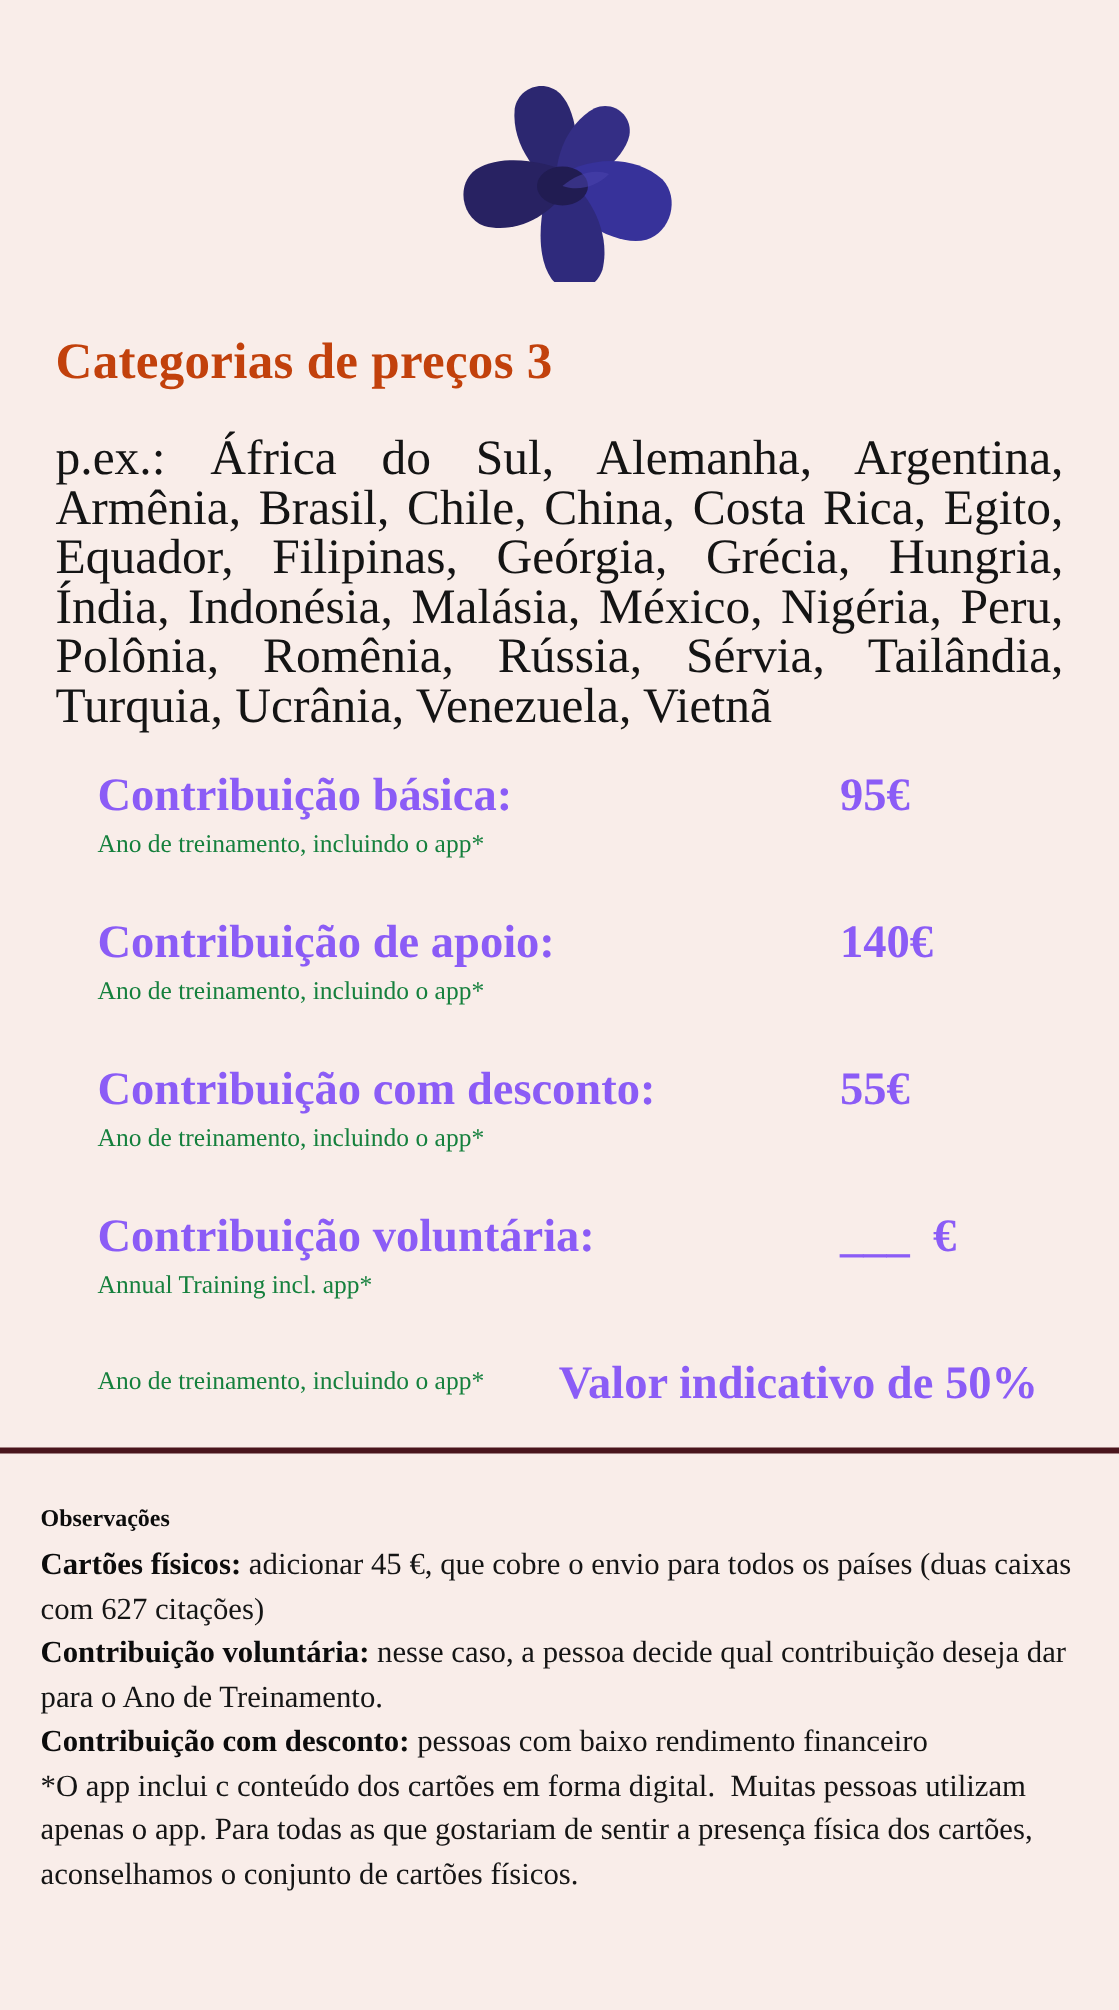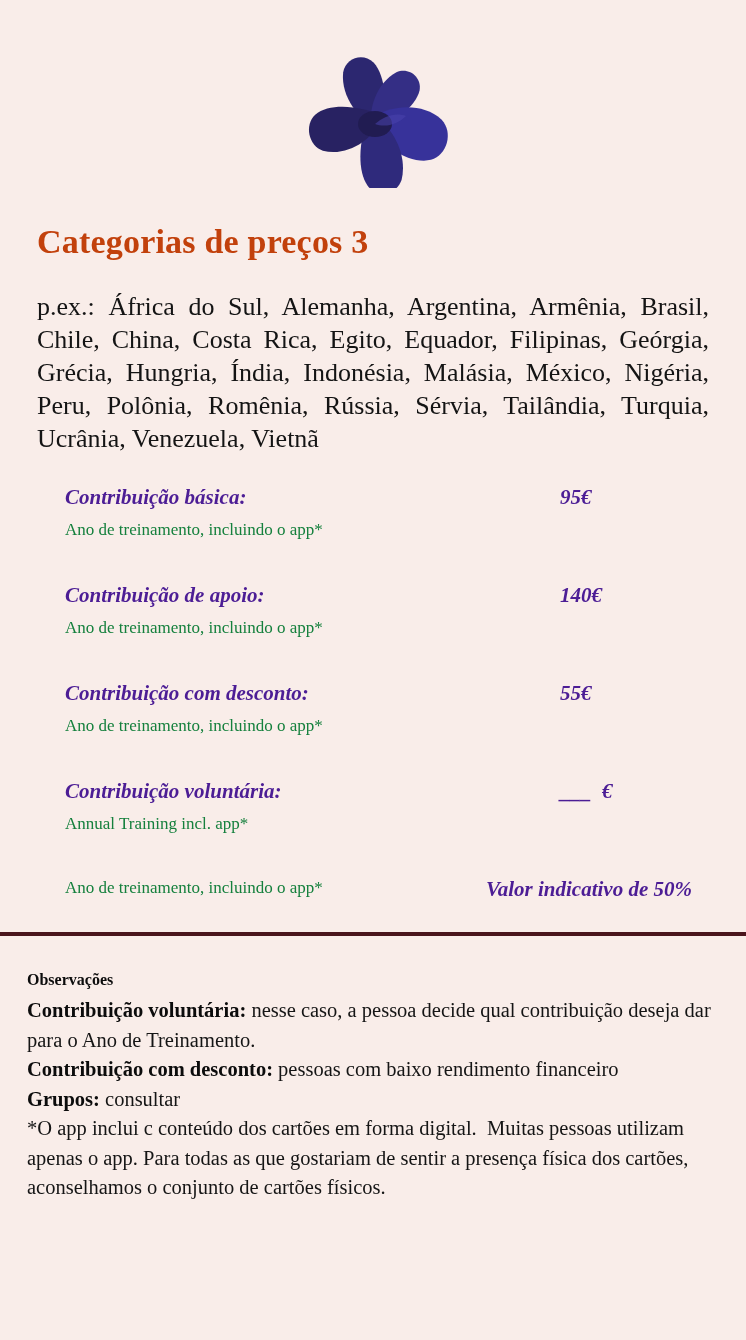--- a/index.html
+++ b/index.html
@@ -14,29 +14,29 @@
   .flower-wrap svg { width:186px; height:142px; }
 
   .page-title {
     margin:34px 0 0 37px;
     font-size:34px; font-weight:700; line-height:40px;
     color:#c2410c; letter-spacing:0.2px;
   }
 
   .countries {
     margin:28px 37px 0 37px;
-    font-size:26px; line-height:33px;
+    font-size:33px; line-height:33px;
     text-align:justify;
   }
 
   .pricing { margin:25px 54px 0 65px; }
   .price-row { position:relative; margin-bottom:33px; }
   .price-row:last-child { margin-bottom:0; }
   .price-label, .price-value {
-    font-weight:700; font-size:21px; line-height:34px; color:#4c1d95;font-style:italic;
+    font-weight:700; font-size:31px; line-height:34px; color:#8b5cf6;
   }
   .price-value { position:absolute; left:495px; top:0; white-space:pre; }
   .price-row.repeaters .price-value { left:auto; right:0; }
   .price-sub { font-size:17px; line-height:31px; color:#15803d; }
 
   .divider { margin-top:29px; height:4px; background:#4a151c; }
 
   .observations { margin:28px 26px 0 27px; }
   .obs-heading { margin:0; font-size:16px; font-weight:700; line-height:32px; color:#0c0c0c; }
   .obs-item, .obs-footnote { margin:0; font-size:20.5px; line-height:29.5px; color:#151515; }
@@ -98,17 +98,17 @@
       <span class="price-value">Valor indicativo de 50%</span>
     </div>
     <div class="price-sub">Ano de treinamento, incluindo o app*</div>
   </div>
 </div>
 
 <div class="divider"></div>
 
 <div class="observations">
   <p class="obs-heading">Observações</p>
+  <p class="obs-item"><span class="obs-label">Cartões físicos:</span><span> adicionar 45 €, que cobre o envio para todos os países (duas caixas com 627 citações)</span></p>
   <p class="obs-item"><span class="obs-label">Contribuição voluntária:</span><span> nesse caso, a pessoa decide qual contribuição deseja dar para o Ano de Treinamento.</span></p>
   <p class="obs-item"><span class="obs-label">Contribuição com desconto:</span><span> pessoas com baixo rendimento financeiro</span></p>
-  <p class="obs-item"><span class="obs-label">Grupos:</span><span> consultar</span></p>
   <p class="obs-footnote">*O app inclui c conteúdo dos cartões em forma digital.  Muitas pessoas utilizam apenas o app. Para todas as que gostariam de sentir a presença física dos cartões, aconselhamos o conjunto de cartões físicos.</p>
 </div>
 
 </body></html>

